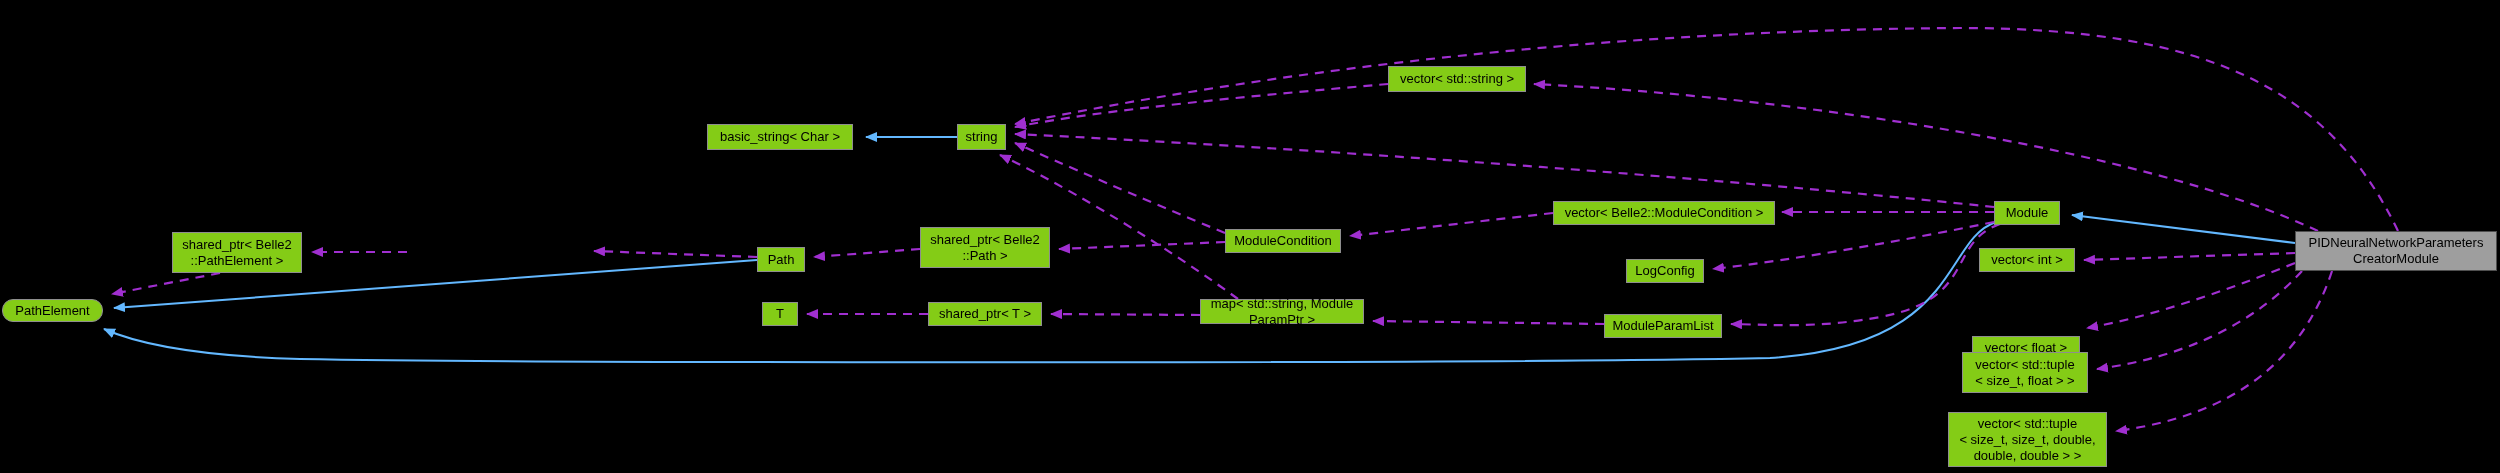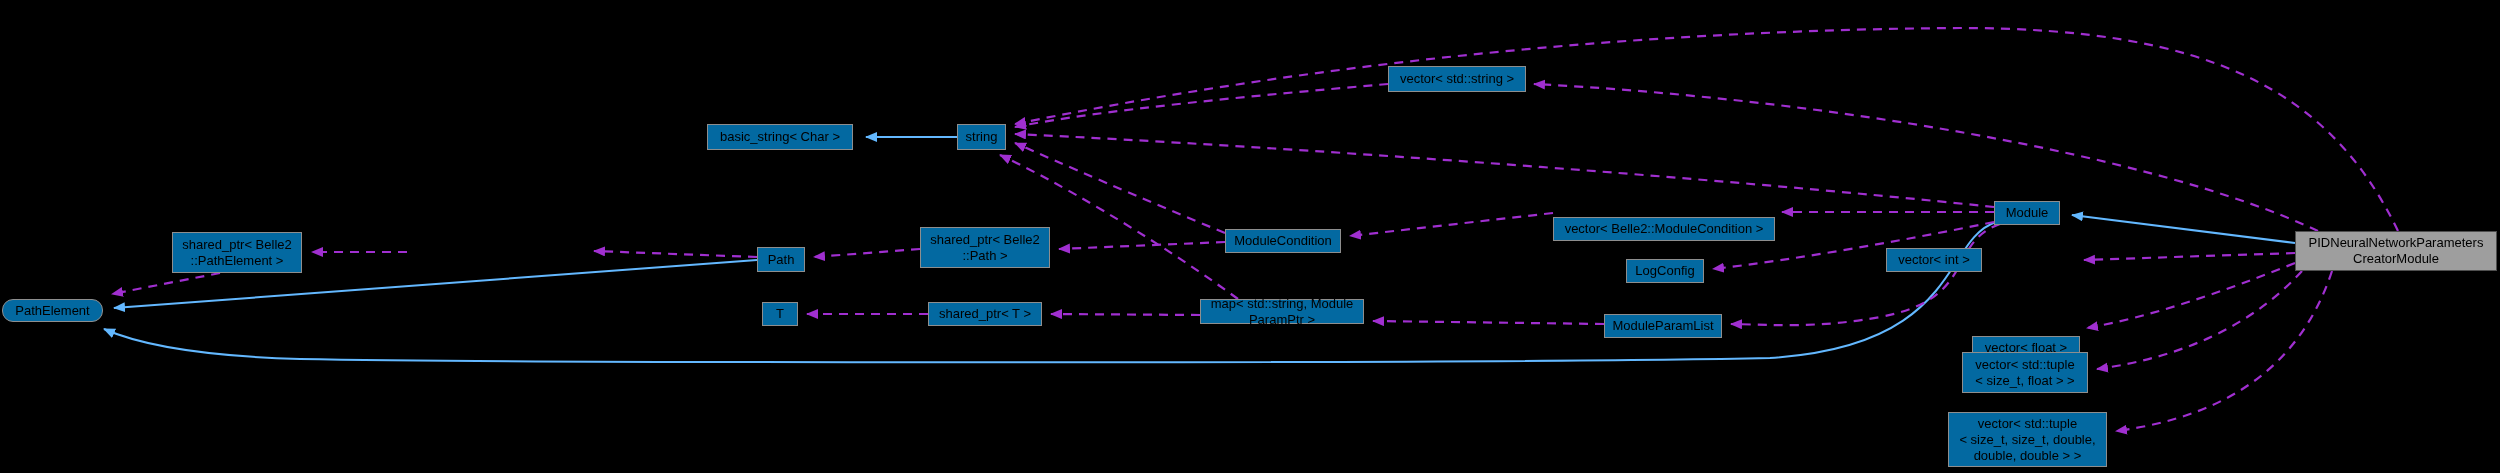--- a/index.html
+++ b/index.html
@@ -1,20 +1,20 @@
 <!DOCTYPE html>
 <html><head>
 <meta charset="utf-8">
 <style>
   html,body{margin:0;padding:0;background:#000;}
   #canvas{position:relative;width:2500px;height:473px;background:#000;overflow:hidden;
           font-family:"Liberation Sans",sans-serif;}
   #edges{position:absolute;left:0;top:0;z-index:0;}
   .node{position:absolute;z-index:1;display:flex;align-items:center;justify-content:center;
-        box-sizing:border-box;background:#0369a1;border:1.5px solid #8e8e8e;color:#000;
+        box-sizing:border-box;background:#84cc16;border:1.5px solid #8e8e8e;color:#000;
         font-size:13px;line-height:16px;text-align:center;white-space:pre-line;cursor:pointer;}
   .node.current{background:#9e9e9e;border-color:#4f4f4f;cursor:default;}
   .edge{fill:none;}
   .edge.inherit{stroke:#63b8ff;stroke-width:2;}
   .edge.usage{stroke:#a02fd0;stroke-width:2.2;stroke-dasharray:9 7;}
 </style>
 </head>
 <body>
 
 <div id="canvas">
@@ -63,27 +63,27 @@
   <div class="node" style="left:1388px;top:66px;width:138px;height:26px;">vector&lt; std::string &gt;</div>
   <div class="node" style="left:172px;top:232px;width:130px;height:41px;">shared_ptr&lt; Belle2
 ::PathElement &gt;</div>
   <div class="node" style="left:2px;top:299px;width:101px;height:23px;border-radius:11px;">PathElement</div>
   <div class="node" style="left:757px;top:247px;width:48px;height:25px;">Path</div>
   <div class="node" style="left:920px;top:227px;width:130px;height:41px;">shared_ptr&lt; Belle2
 ::Path &gt;</div>
   <div class="node" style="left:762px;top:302px;width:36px;height:24px;">T</div>
   <div class="node" style="left:928px;top:302px;width:114px;height:24px;">shared_ptr&lt; T &gt;</div>
   <div class="node" style="left:1225px;top:229px;width:116px;height:24px;">ModuleCondition</div>
-  <div class="node" style="left:1553px;top:201px;width:222px;height:24px;margin-top:16px;">vector&lt; Belle2::ModuleCondition &gt;</div>
+  <div class="node" style="left:1553px;top:201px;width:222px;height:24px;">vector&lt; Belle2::ModuleCondition &gt;</div>
   <div class="node" style="left:1626px;top:259px;width:78px;height:24px;">LogConfig</div>
   <div class="node" style="left:1200px;top:299px;width:164px;height:25px;">map&lt; std::string, Module
 ParamPtr &gt;</div>
   <div class="node" style="left:1604px;top:314px;width:118px;height:24px;">ModuleParamList</div>
   <div class="node" style="left:1994px;top:201px;width:66px;height:24px;">Module</div>
-  <div class="node" style="left:1886px;top:248px;width:96px;height:24px;">vector&lt; int &gt;</div>
+  <div class="node" style="left:1979px;top:248px;width:96px;height:24px;">vector&lt; int &gt;</div>
   <div class="node" style="left:1972px;top:316px;width:108px;height:24px;margin-top:20px;">vector&lt; float &gt;</div>
   <div class="node" style="left:1962px;top:352px;width:126px;height:41px;">vector&lt; std::tuple
 &lt; size_t, float &gt; &gt;</div>
   <div class="node" style="left:1948px;top:412px;width:159px;height:55px;">vector&lt; std::tuple
 &lt; size_t, size_t, double,
 double, double &gt; &gt;</div>
   <div class="node current" style="left:2295px;top:231px;width:202px;height:40px;">PIDNeuralNetworkParameters
 CreatorModule</div>
 
 </div>

